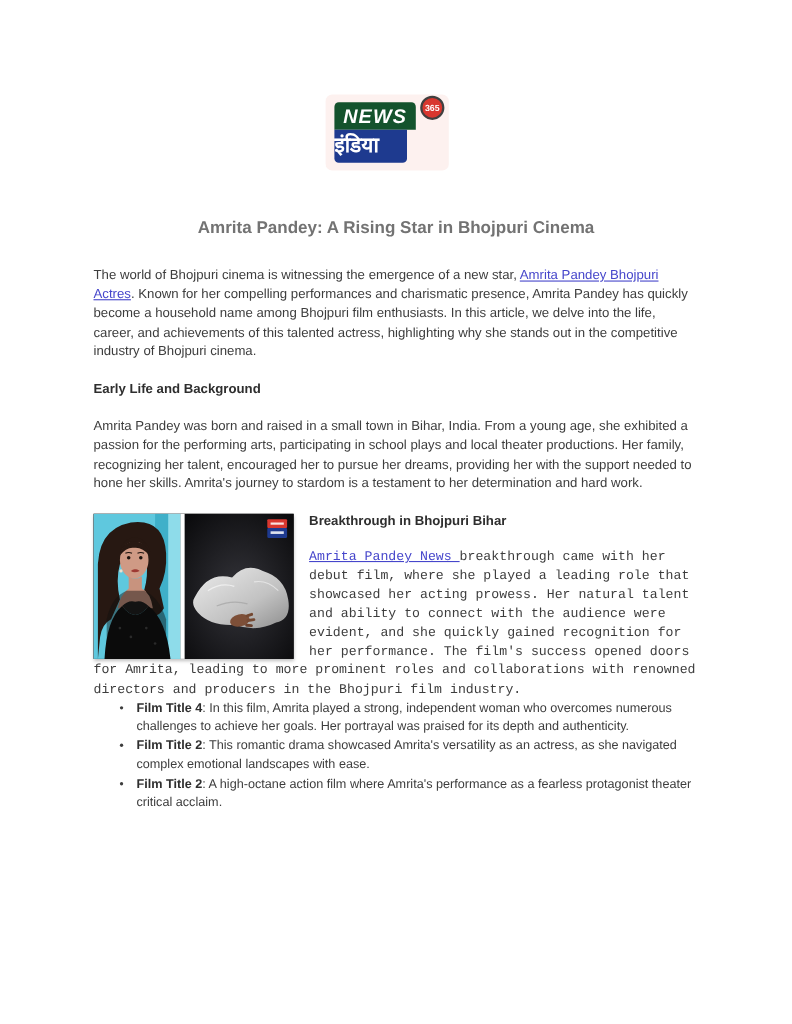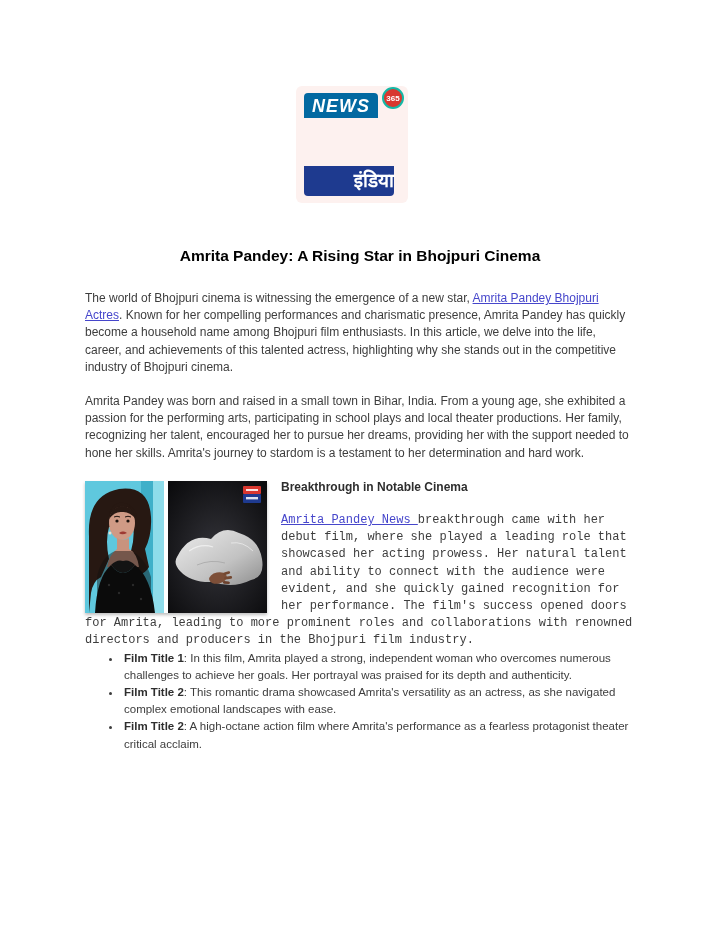--- a/index.html
+++ b/index.html
@@ -18,68 +18,67 @@
   .logo-wrap {
     width: 112px;
     margin: 86px auto 0;
     margin-left: 296px; 
     background: #fdf1ef;
     border-radius: 6px;
     padding: 7px 12px 7px 8px;
     position: relative;
   }
   .logo-news {
-    background: #0369a1;
+    background: #14532d;
     color: #ffffff;
     font-weight: bold;
     font-style: italic;
     font-size: 18px;
     letter-spacing: 1px;
     text-align: center;
     width: 74px;
     padding: 3px 0 2px;
     border-radius: 4px 4px 0 0;
     line-height: 20px;
   }
   .logo-badge {
     position: absolute;
     top: 1px;
     right: 4px;
     width: 22px;
     height: 22px;
     background: #d8372f;
-    border: 2px solid #14b8a6;
+    border: 2px solid #404040;
     border-radius: 50%;
     color: #ffffff;
     font-size: 8px;
     font-weight: bold;
     display: flex;
     align-items: center;
     justify-content: center;
     text-align: center;
   }
   .logo-hindi {
     background: #1e3a8f;
     color: #ffffff;
     font-weight: bold;
     font-size: 19px;
-    text-align: right;
-    width: 90px;
+    text-align: left;
+    width: 66px;
     padding: 2px 0 4px;
     border-radius: 0 0 4px 4px;
     line-height: 24px;
     font-family: "DejaVu Sans", "Liberation Sans", sans-serif;
-    margin-top: 48px;
   }
 
   
   .article-title {
     font-size: 15.5px;
     font-weight: bold;
-    color: #000000;
+    color: #737373;
     text-align: center;
     margin: 43px 0 0;
     line-height: 20px;
   }
   .content {
     width: 550px;
     margin: 24px 0 0 85px;
     font-size: 12px;
     line-height: 17.2px;
   }
@@ -134,20 +133,21 @@
     <div class="logo-badge">365</div>
     <div class="logo-hindi">इंडिया</div>
   </div>
 
   <h1 class="article-title">Amrita Pandey: A Rising Star in Bhojpuri Cinema</h1>
 
   <div class="content">
 
     <p><span>The world of Bhojpuri cinema is witnessing the emergence of a new star, </span><a class="doc-link">Amrita Pandey Bhojpuri Actres</a><span>. Known for her compelling performances and charismatic presence, Amrita Pandey has quickly become a household name among Bhojpuri film enthusiasts. In this article, we delve into the life, career, and achievements of this talented actress, highlighting why she stands out in the competitive industry of Bhojpuri cinema.</span></p>
 
+    <h2>Early Life and Background</h2>
     <p>Amrita Pandey was born and raised in a small town in Bihar, India. From a young age, she exhibited a passion for the performing arts, participating in school plays and local theater productions. Her family, recognizing her talent, encouraged her to pursue her dreams, providing her with the support needed to hone her skills. Amrita's journey to stardom is a testament to her determination and hard work.</p>
 
     <div class="breakthrough-section">
       <div class="photo-wrap">
         <svg width="182" height="132" viewBox="0 0 182 132" xmlns="http://www.w3.org/2000/svg">
           <defs>
             <linearGradient id="shroudGrad" x1="0" y1="0" x2="1" y2="1">
               <stop offset="0" stop-color="#ececec"></stop>
               <stop offset="0.6" stop-color="#c2c2c2"></stop>
               <stop offset="1" stop-color="#8e8e8e"></stop>
@@ -206,25 +206,25 @@
 
             <g>
               <rect x="158" y="5" width="18" height="8" rx="1" fill="#d8372f"></rect>
               <rect x="161" y="8" width="12" height="2" fill="#ffffff" opacity="0.85"></rect>
               <rect x="158" y="13" width="18" height="9" rx="1" fill="#1e3a8f"></rect>
               <rect x="161" y="16" width="12" height="2.4" fill="#ffffff" opacity="0.85"></rect>
             </g>
           </g>
         </svg>
       </div>
-      <h2>Breakthrough in Notable Cinema</h2>
+      <h2>Breakthrough in Bhojpuri Bihar</h2>
       <p><a class="doc-link">Amrita Pandey News </a><span>breakthrough came with her debut film, where she played a leading role that showcased her acting prowess. Her natural talent and ability to connect with the audience were evident, and she quickly gained recognition for her performance. The film's success opened doors for Amrita, leading to more prominent roles and collaborations with renowned directors and producers in the Bhojpuri film industry.</span></p>
     </div>
 
 
     <ul class="film-list">
-      <li><span class="film-title">Film Title 1</span><span>: In this film, Amrita played a strong, independent woman who overcomes numerous challenges to achieve her goals. Her portrayal was praised for its depth and authenticity.</span></li>
+      <li><span class="film-title">Film Title 4</span><span>: In this film, Amrita played a strong, independent woman who overcomes numerous challenges to achieve her goals. Her portrayal was praised for its depth and authenticity.</span></li>
       <li><span class="film-title">Film Title 2</span><span>: This romantic drama showcased Amrita's versatility as an actress, as she navigated complex emotional landscapes with ease.</span></li>
       <li><span class="film-title">Film Title 2</span><span>: A high-octane action film where Amrita's performance as a fearless protagonist theater critical acclaim.</span></li>
     </ul>
 
   </div>
 </div>
 
 </body></html>

